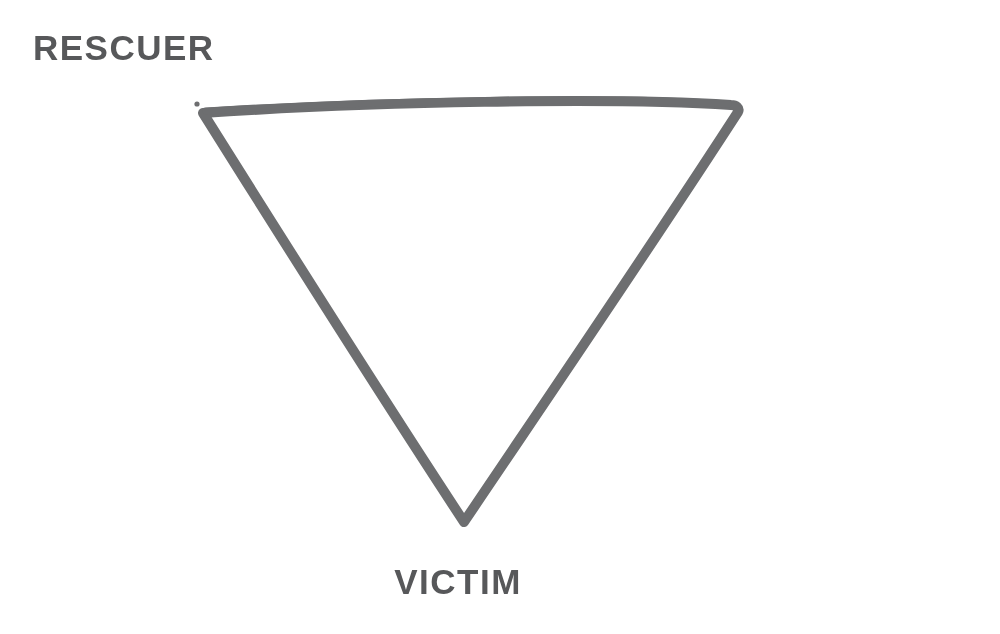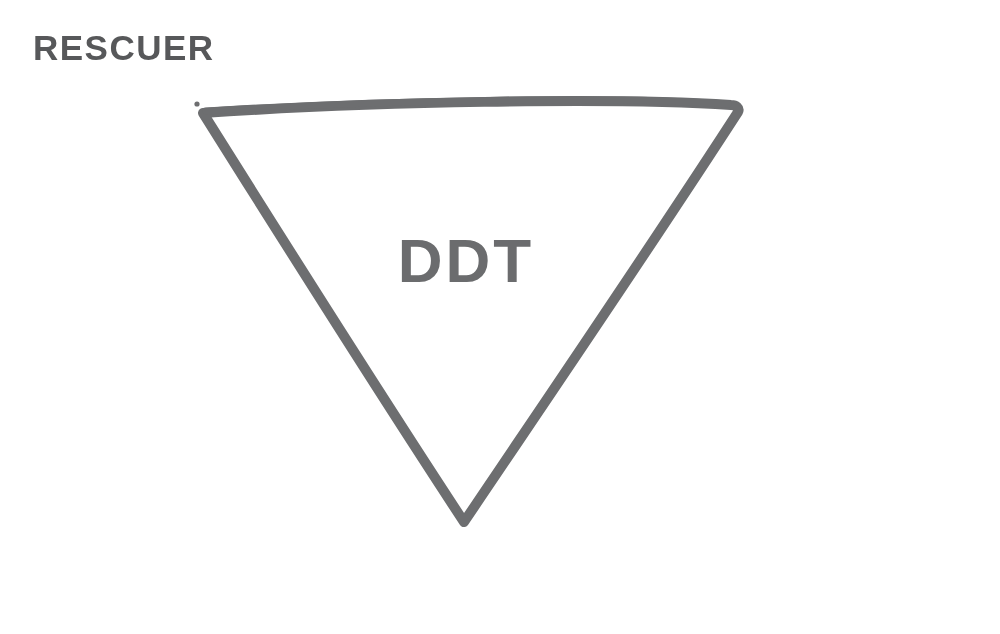--- a/index.html
+++ b/index.html
@@ -72,16 +72,16 @@
              C 648 251, 553 390, 464 522
              C 376 388, 289 250, 203 113
              Z" fill="none" stroke-width="10" stroke-linecap="round" stroke-linejoin="round" stroke="#6d6e70"></path>
 
     <path d="M 206 111 C 380 100, 615 96, 728 104" fill="none" stroke-width="7" stroke-linecap="round" stroke="#6d6e70"></path>
   </svg>
 
   <div class="corner-label label-rescuer">RESCUER</div>
 
 
-  <div class="center-label">DDT</div>
 
+  <div class="corner-label label-victim">VICTIM</div>
 
 </div>
 
 </body></html>

